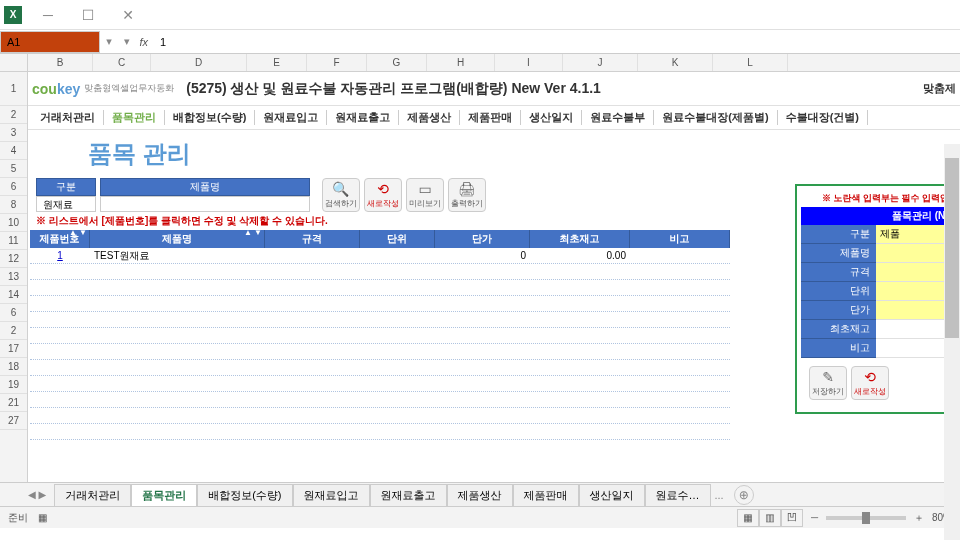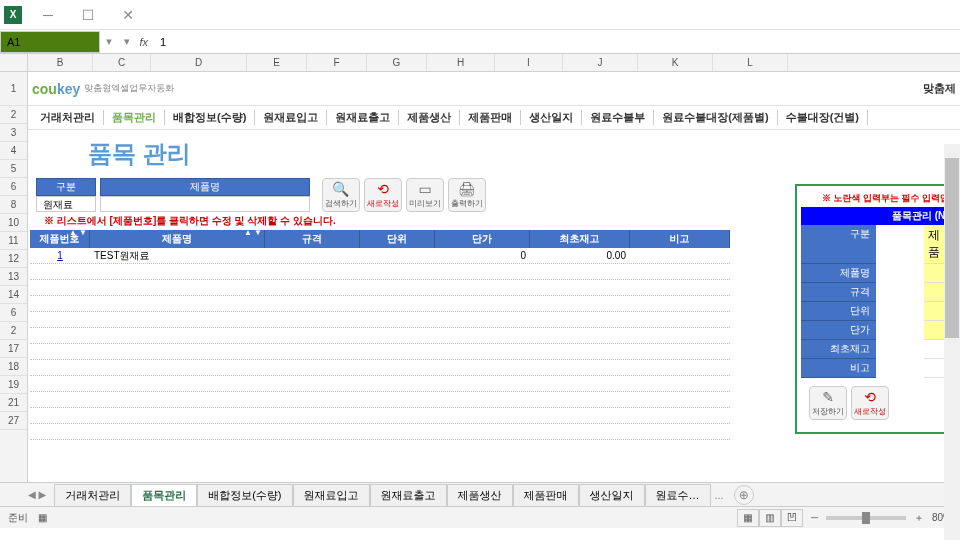--- a/index.html
+++ b/index.html
@@ -5,21 +5,21 @@
 * { box-sizing: border-box; margin: 0; padding: 0; font-family: "Malgun Gothic", sans-serif; }
 body { width: 960px; height: 540px; background: #fff; overflow: hidden; font-size: 11px; }
 
 .titlebar { height: 30px; background: #fff; border-bottom: 1px solid #e0e0e0; display: flex; align-items: center; padding: 0 4px; }
 .titlebar-icon { width: 18px; height: 18px; background: #217346; display: inline-flex; align-items: center; justify-content: center; color: #fff; font-size: 10px; font-weight: bold; margin-right: 6px; }
 .titlebar-text { color: #888; font-size: 12px; flex: 1; }
 .win-controls { display: flex; gap: 0; }
 .win-btn { width: 40px; height: 28px; display: flex; align-items: center; justify-content: center; color: #888; font-size: 14px; cursor: pointer; }
 
 .formula-bar { height: 24px; display: flex; align-items: center; border-bottom: 1px solid #ccc; background: #fff; }
-.cell-ref { width: 100px; height: 22px; border: 1px solid #ccc; background: #4d7c0f; padding: 0 6px; display: flex; align-items: center; font-size: 11px; }
+.cell-ref { width: 100px; height: 22px; border: 1px solid #ccc; background: #c2410c; padding: 0 6px; display: flex; align-items: center; font-size: 11px; }
 .fb-dropdown { width: 18px; display: flex; align-items: center; justify-content: center; color: #888; }
 .fb-icons { display: flex; gap: 6px; padding: 0 6px; color: #888; }
 .fx-label { color: #555; font-style: italic; font-size: 11px; padding: 0 4px; text-align: center; }
 .fb-input { flex: 1; padding: 0 8px; font-size: 11px; }
 
 .col-headers { display: flex; height: 18px; background: #f3f3f3; border-bottom: 1px solid #d0d0d0; }
 .corner { width: 28px; border-right: 1px solid #d0d0d0; }
 .col-h { text-align: center; font-size: 10px; color: #555; border-right: 1px solid #e0e0e0; display: flex; align-items: center; justify-content: center; }
 
 .sheet-area { display: flex; height: 410px; position: relative; }
@@ -45,39 +45,39 @@
 .filter-group { display: flex; flex-direction: column; }
 .filter-header { background: #4472c4; color: #fff; text-align: center; padding: 1px 6px; font-size: 10px; border: 1px solid #345a9a; }
 .filter-cell { background: #fff; border: 1px solid #ccc; padding: 1px 6px; font-size: 10px; height: 16px; }
 .fg1 { width: 60px; } .fg2 { width: 210px; }
 
 .action-btns { display: flex; gap: 4px; margin-left: 8px; }
 .action-btn { width: 38px; height: 34px; border: 1px solid #ccc; border-radius: 4px; background: #f3f3f3; display: flex; flex-direction: column; align-items: center; justify-content: center; font-size: 8px; color: #555; cursor: pointer; }
 .action-btn .ico { font-size: 14px; color: #666; margin-bottom: 1px; }
 .action-btn.red { color: #c00; } .action-btn.red .ico { color: #c00; }
 
-.warn-text { color: #c00; font-size: 10px; font-weight: bold; padding: 2px 8px; margin-left: 8px; }
+.warn-text { color: #c00; font-size: 10px; font-weight: bold; padding: 2px 8px; }
 
 .data-table { width: 700px; margin-left: 2px; }
 .dt-header { display: flex; background: #4472c4; color: #fff; font-size: 10px; font-weight: bold; }
 .dt-h { padding: 2px 4px; text-align: center; border-right: 1px solid #345a9a; position: relative; }
 .dt-h .spinner { position: absolute; right: 2px; top: 0; font-size: 8px; line-height: 6px; }
 .dt-row { display: flex; font-size: 10px; border-bottom: 1px dotted #b0c4e0; height: 16px; align-items: center; }
 .dt-c { padding: 0 4px; text-align: center; }
 .dt-c.left { text-align: left; }
 .dt-c.right { text-align: right; }
 
 .dotted-rows .dt-row { border-bottom: 1px dotted #b0c4e0; }
 
 .side-panel { position: absolute; right: 0; top: 112px; width: 165px; border: 2px solid #2e9c4e; padding: 4px; background: #fff; }
 .sp-warn { color: #c00; font-size: 9px; font-weight: bold; text-align: right; padding: 2px; }
 .sp-title { background: #0000ff; color: #fff; font-size: 10px; padding: 2px; text-align: right; font-weight: bold; }
 .sp-row { display: flex; }
 .sp-label { background: #4472c4; color: #fff; width: 75px; text-align: right; padding: 2px 6px; font-size: 10px; border-bottom: 1px solid #345a9a; }
-.sp-val { flex: 1; background: #ffff99; padding: 2px 4px; font-size: 12px; border-bottom: 1px solid #e0e0e0; margin-left: 48px; }
+.sp-val { flex: 1; background: #ffff99; padding: 2px 4px; font-size: 10px; border-bottom: 1px solid #e0e0e0; }
 .sp-val.plain { background: #fff; }
 .sp-btns { display: flex; gap: 4px; padding: 8px; justify-content: flex-start; }
 
 .sheet-tabs { height: 24px; display: flex; align-items: center; background: #f3f3f3; border-top: 1px solid #ccc; padding-left: 20px; }
 .tab-nav { display: flex; gap: 2px; padding: 0 8px; color: #888; font-size: 10px; }
 .tab { padding: 3px 10px; background: #f0f0f0; border: 1px solid #ccc; border-bottom: none; font-size: 11px; cursor: pointer; }
 .tab.active { background: #fff; color: #217346; font-weight: bold; }
 .tab-add { width: 20px; height: 20px; border: 1px solid #ccc; border-radius: 50%; display: flex; align-items: center; justify-content: center; margin-left: 6px; color: #888; font-size: 12px; cursor: pointer; }
 
 .statusbar { height: 22px; background: #f3f3f3; border-top: 1px solid #ccc; display: flex; align-items: center; padding: 0 8px; font-size: 10px; color: #555; }
@@ -150,20 +150,21 @@
       <div class="row-h">18</div>
       <div class="row-h">19</div>
       <div class="row-h">21</div>
       <div class="row-h">27</div>
     </div>
   <div class="content">
 
     <div class="brand-row">
       <span class="brand-logo"><span>cou</span><span class="k">key</span></span>
       <span class="brand-sub">맞춤형엑셀업무자동화</span>
+      <span class="brand-title">(5275) 생산 및 원료수불 자동관리 프로그램(배합량) New Ver 4.1.1</span>
       <span class="brand-right">맞춤제</span>
     </div>
 
     <div class="nav-row" id="nav-row">
         <div class="nav-item">거래처관리</div>
         <div class="nav-item active">품목관리</div>
         <div class="nav-item">배합정보(수량)</div>
         <div class="nav-item">원재료입고</div>
         <div class="nav-item">원재료출고</div>
         <div class="nav-item">제품생산</div>

